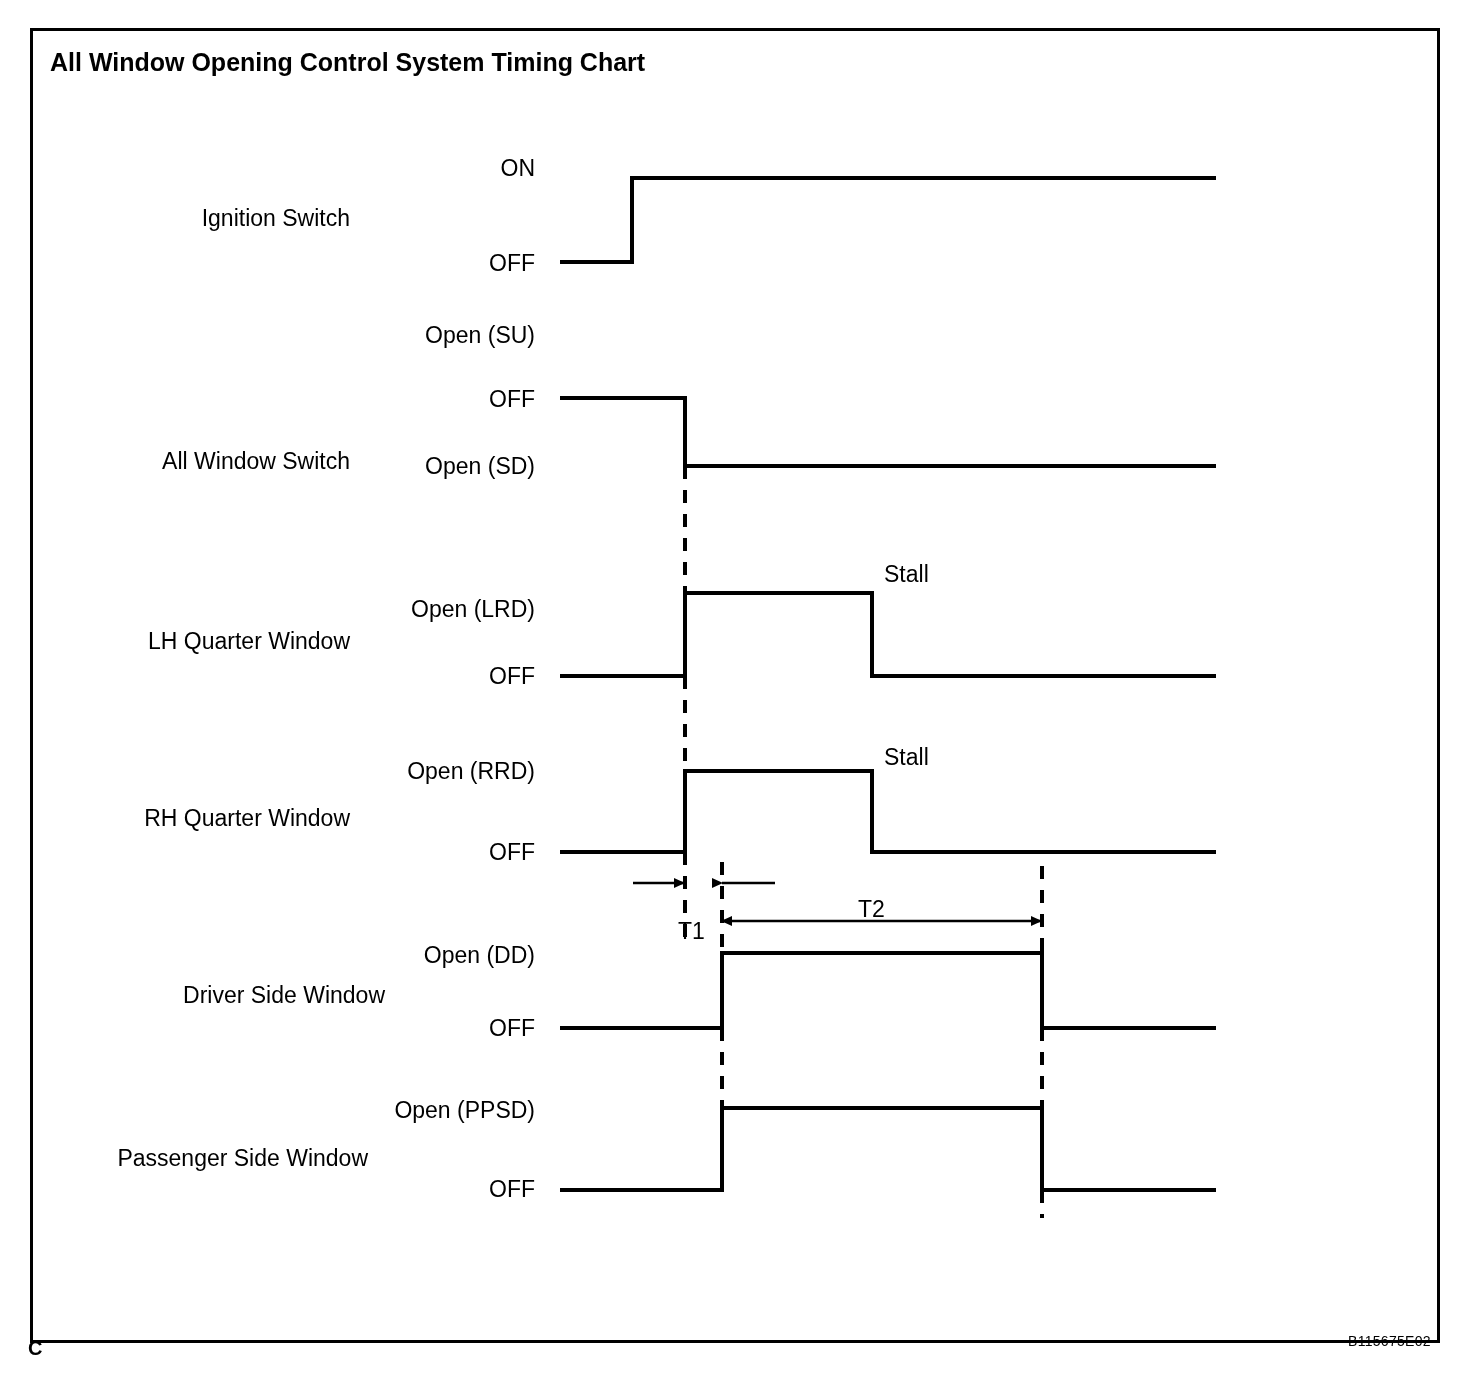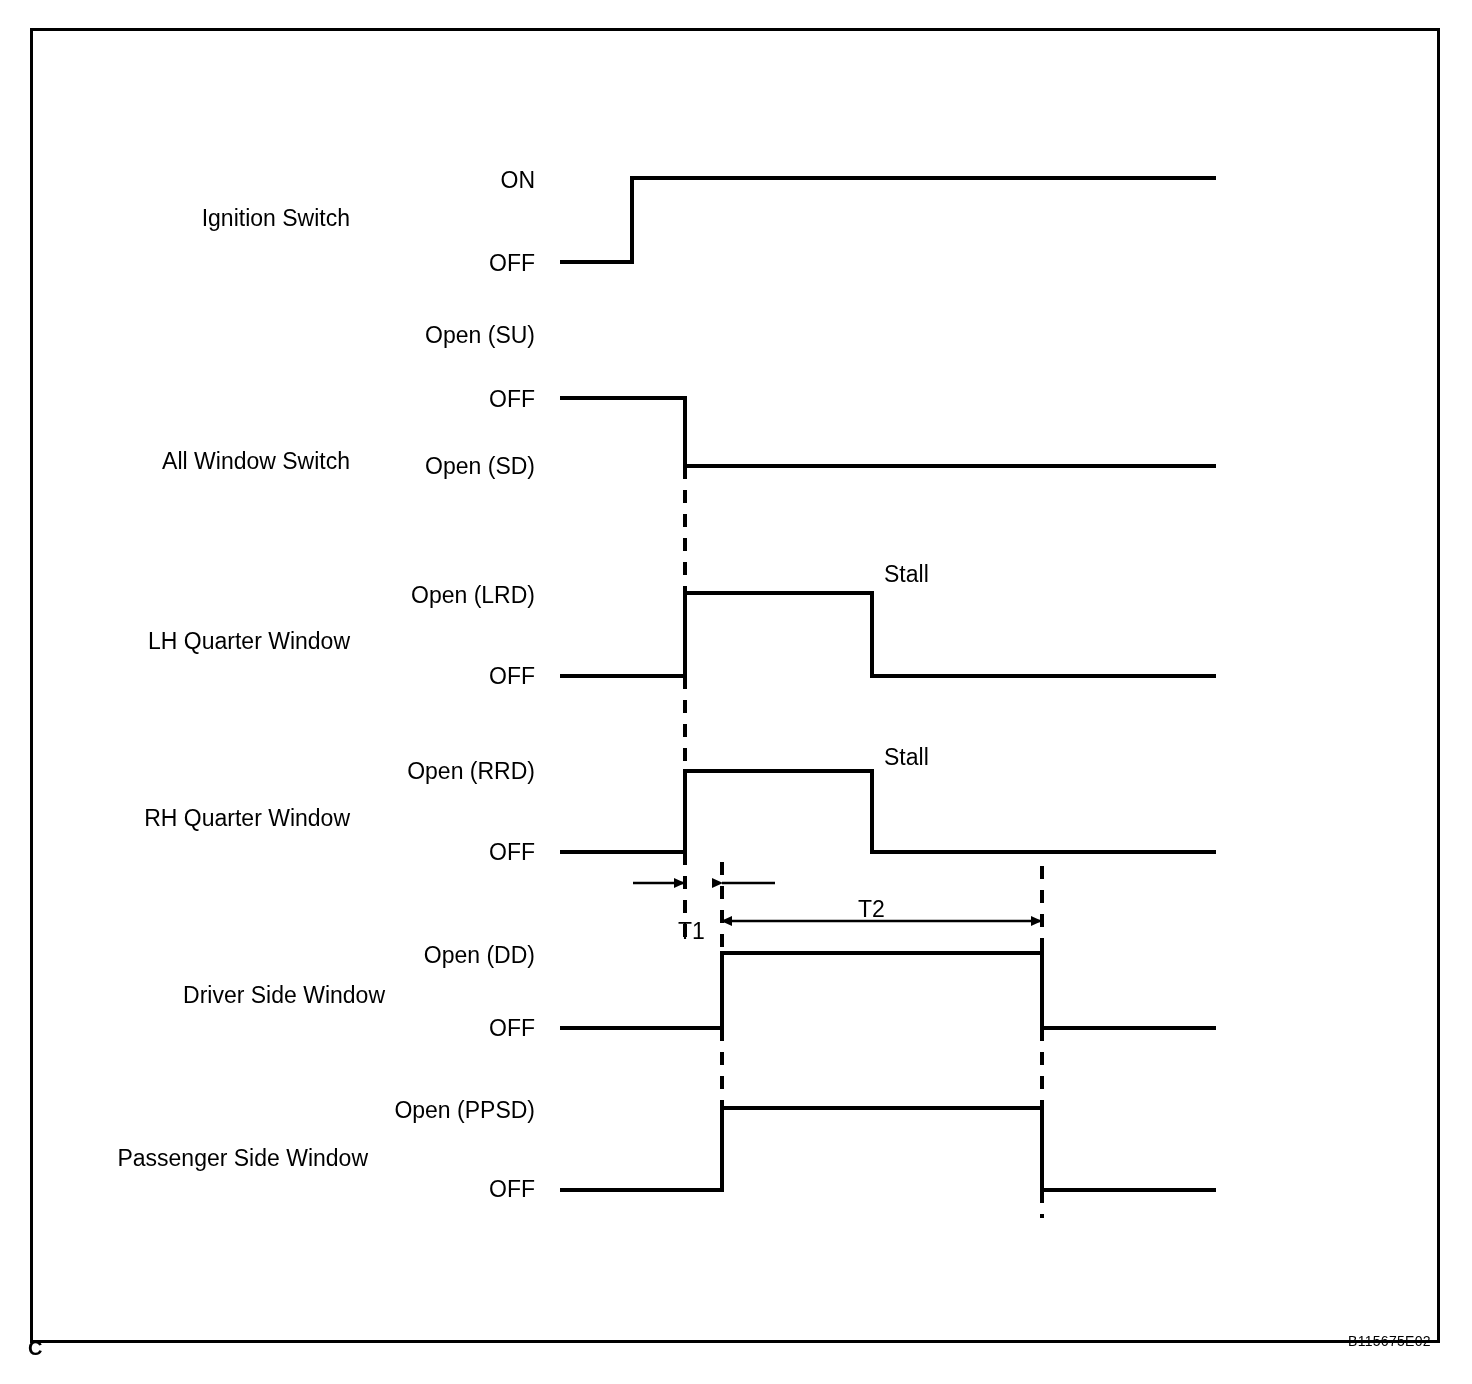--- a/index.html
+++ b/index.html
@@ -94,20 +94,21 @@
     white-space: nowrap;
   }
 </style>
 </head>
 <body>
 
 <div id="page">
 
   <div class="frame"></div>
 
+  <div class="chart-title">All Window Opening Control System Timing Chart</div>
 
   <svg class="wave-layer" viewBox="0 0 1472 1384">
     <defs>
       <marker id="arrL" markerWidth="12" markerHeight="10" refX="1" refY="5" orient="auto" markerUnits="userSpaceOnUse">
         <path d="M 11,0 L 0,5 L 11,10 z" fill="#000"></path>
       </marker>
       <marker id="arrR" markerWidth="12" markerHeight="10" refX="11" refY="5" orient="auto" markerUnits="userSpaceOnUse">
         <path d="M 0,0 L 11,5 L 0,10 z" fill="#000"></path>
       </marker>
     </defs>
@@ -163,28 +164,28 @@
     </g>
   </svg>
 
   <div class="lbl row-name" style="left:350px; top:218px;">Ignition Switch</div>
   <div class="lbl row-name" style="left:350px; top:429px;margin-top:32px;">All Window Switch</div>
   <div class="lbl row-name" style="left:350px; top:641px;">LH Quarter Window</div>
   <div class="lbl row-name" style="left:350px; top:818px;">RH Quarter Window</div>
   <div class="lbl row-name" style="left:350px; top:995px;margin-left:35px;">Driver Side Window</div>
   <div class="lbl row-name" style="left:368px; top:1158px;">Passenger Side Window</div>
 
-  <div class="lbl state" style="left:535px; top:180px;text-align:center;">ON</div>
+  <div class="lbl state" style="left:535px; top:168px;text-align:center;">ON</div>
   <div class="lbl state" style="left:535px; top:263px;">OFF</div>
 
   <div class="lbl state" style="left:535px; top:335px;">Open (SU)</div>
   <div class="lbl state" style="left:535px; top:399px;">OFF</div>
   <div class="lbl state" style="left:535px; top:466px;">Open (SD)</div>
 
-  <div class="lbl state" style="left:535px; top:595px;">Open (LRD)</div>
+  <div class="lbl state" style="left:535px; top:609px;">Open (LRD)</div>
   <div class="lbl state" style="left:535px; top:676px;">OFF</div>
 
   <div class="lbl state" style="left:535px; top:771px;">Open (RRD)</div>
   <div class="lbl state" style="left:535px; top:852px;">OFF</div>
 
   <div class="lbl state" style="left:535px; top:955px;">Open (DD)</div>
   <div class="lbl state" style="left:535px; top:1028px;">OFF</div>
 
   <div class="lbl state" style="left:535px; top:1110px;">Open (PPSD)</div>
   <div class="lbl state" style="left:535px; top:1189px;">OFF</div>

